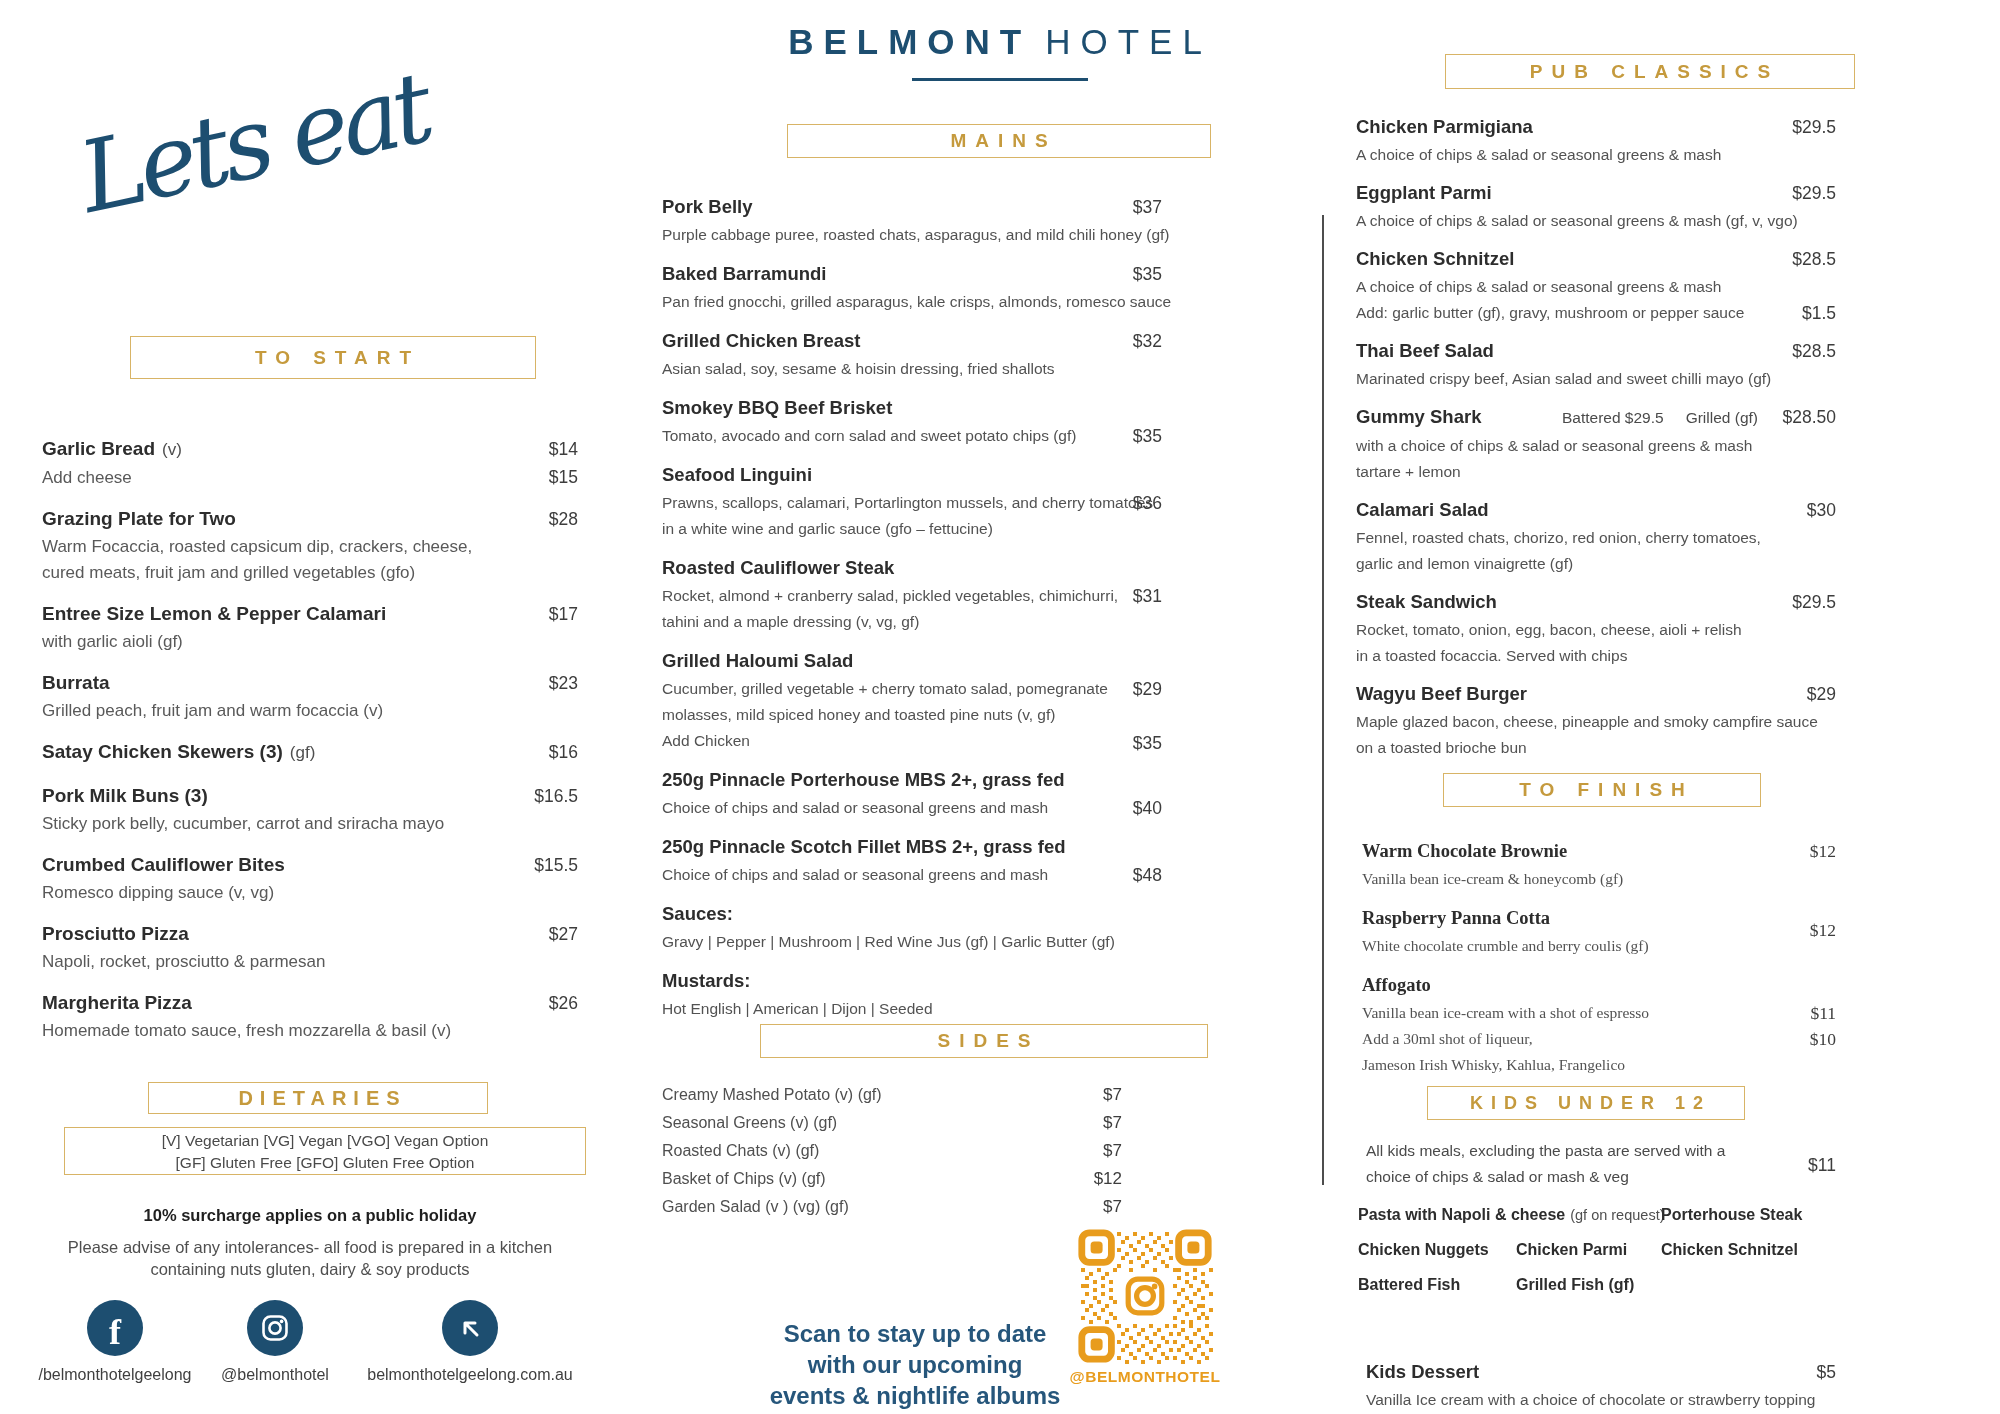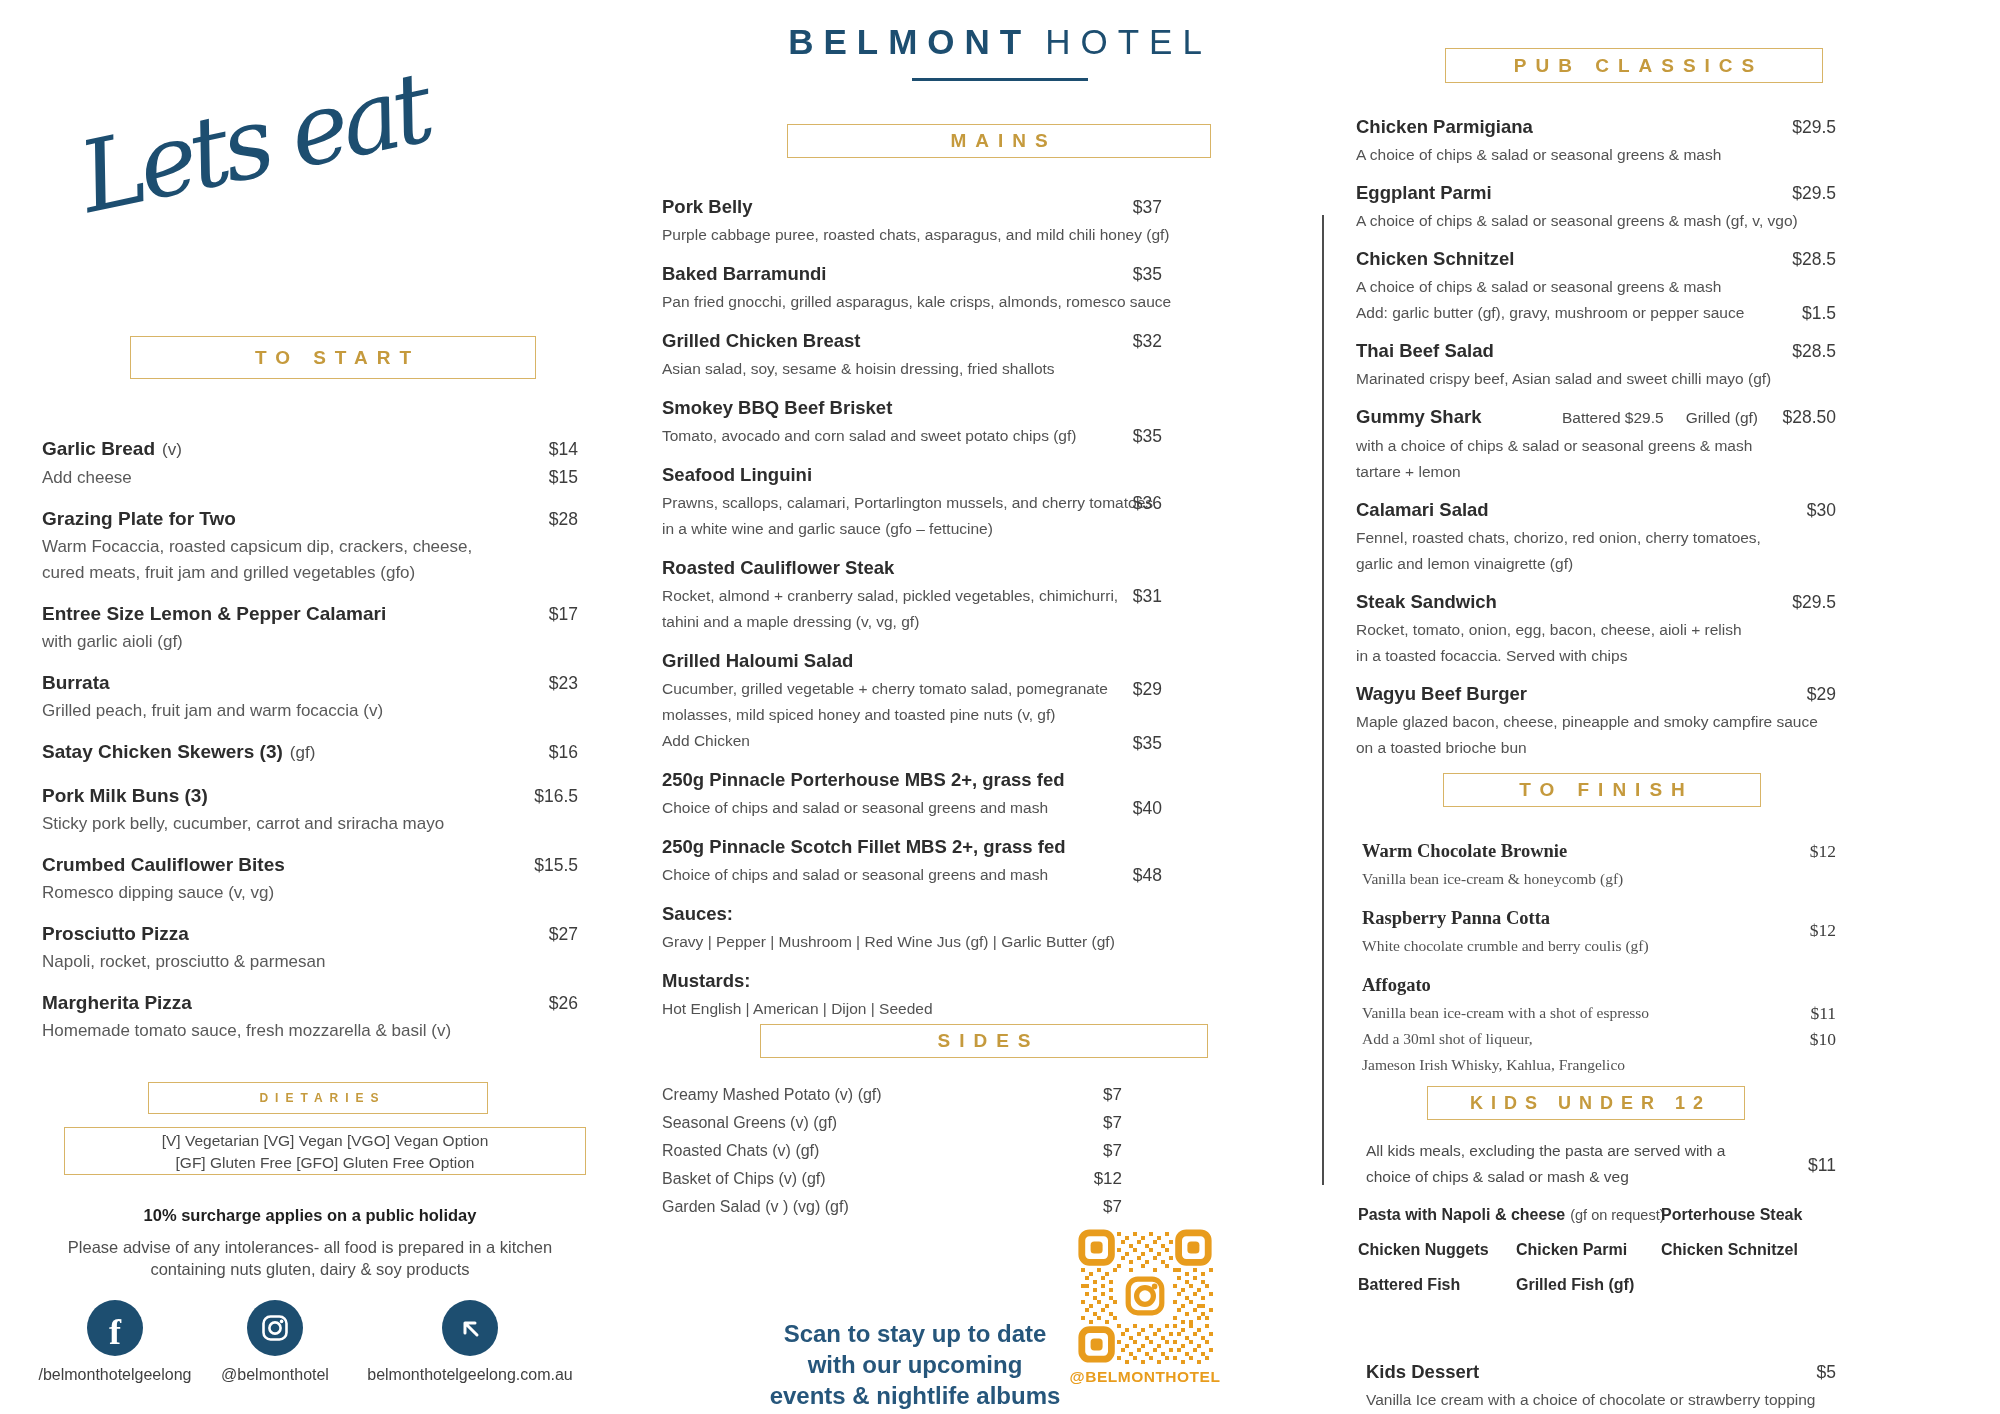--- a/index.html
+++ b/index.html
@@ -144,21 +144,21 @@
       <span class="p r0">$27</span>
     </div>
     <div class="mi">
       <div class="nm">Margherita Pizza</div>
       <div class="ds">Homemade tomato sauce, fresh mozzarella &amp; basil (v)</div>
       <span class="p r0">$26</span>
     </div>
   </div>
 
   <div class="hbox" style="left:148px;top:1082px;width:340px;height:32px;">
-    <span style="font-size:12px;letter-spacing:7px;">DIETARIES</span>
+    <span style="font-size:20px;letter-spacing:7px;">DIETARIES</span>
   </div>
 
   <div class="legend-box">
     <div>[V] Vegetarian  [VG] Vegan   [VGO] Vegan Option</div>
     <div>[GF] Gluten Free  [GFO] Gluten Free Option</div>
   </div>
 
   <div class="surcharge">10% surcharge applies on a public holiday</div>
   <div class="advise">
     <div>Please advise of any intolerances- all food is prepared in a kitchen</div>
@@ -342,21 +342,21 @@
         <rect x="12.8" y="12.8" width="8.4" height="8.4" rx="2.4"></rect>
         <circle cx="17" cy="17" r="2.1"></circle>
       </g>
       <circle cx="19.4" cy="14.6" r="0.7" fill="#e89c1d"></circle>
     </svg>
   </div>
   <div class="qr-caption">@BELMONTHOTEL</div>
 
   <div class="vdivider"></div>
 
-  <div class="hbox" style="left:1445px;top:48px;width:378px;height:35px;">
+  <div class="hbox" style="left:1445px;top:54px;width:410px;height:35px;">
     <span>PUB CLASSICS</span>
   </div>
 
   <div class="pub-items">
     <div class="mi">
       <div class="nm">Chicken Parmigiana</div>
       <div class="ds">A choice of chips &amp; salad or seasonal greens &amp; mash</div>
       <span class="p r0">$29.5</span>
     </div>
     <div class="mi">

